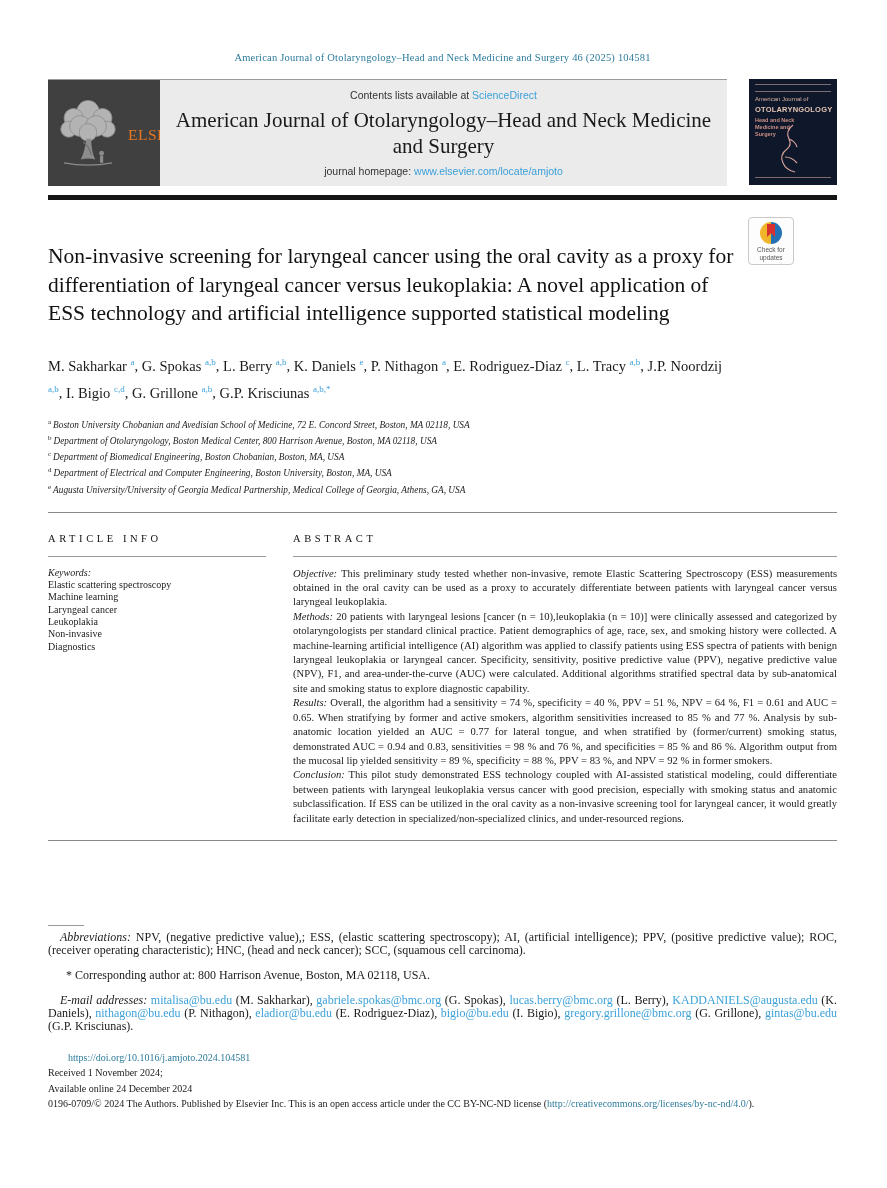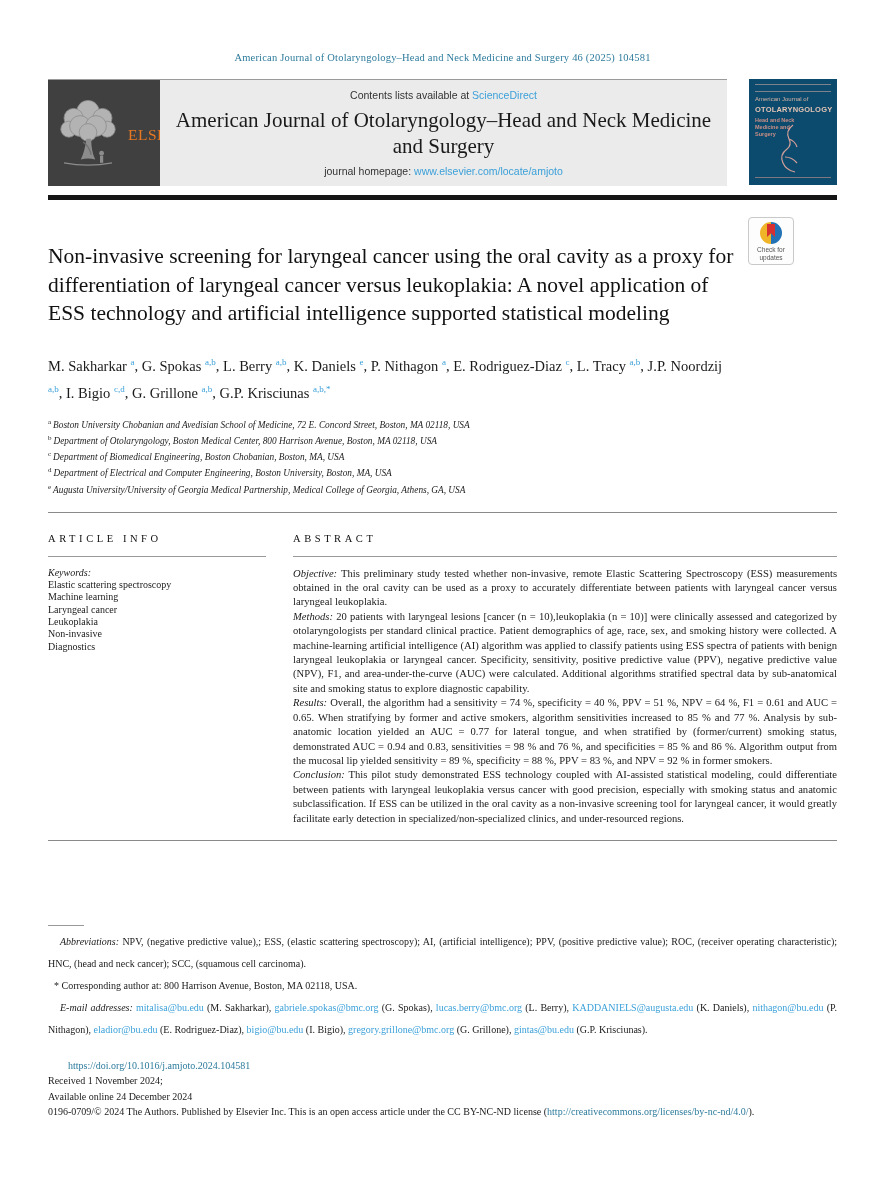--- a/index.html
+++ b/index.html
@@ -14,21 +14,21 @@
 
   
   .masthead{margin-top:16px;display:flex;gap:22px;align-items:flex-start;}
   .masthead-main{flex:1;border-top:1.5px solid #9a9a9a;display:flex;height:106px;}
   .logo-block{width:112px;height:100%;background:#404040;display:flex;flex-direction:row;align-items:center;justify-content:flex-start;padding-top:5px;box-sizing:border-box;}
   .elsevier-word{font-size:15.5px;color:#e87722;letter-spacing:.5px;margin-top:-2px;font-family:"Liberation Serif",serif;}
   .banner{flex:1;background:#ebebeb;height:100%;display:flex;flex-direction:column;justify-content:space-between;text-align:center;padding:9px 4px;box-sizing:border-box;}
   .contents-line{font-family:"Liberation Sans",sans-serif;font-size:10.5px;color:#333;}
   .journal-title{font-size:21px;line-height:1.25;color:#1a1a1a;}
   .homepage-line{font-family:"Liberation Sans",sans-serif;font-size:10.5px;color:#333;}
-  .cover{width:88px;height:106px;background:#0c4a6e;position:relative;box-sizing:border-box;padding:5px 6px;overflow:hidden;}
+  .cover{width:88px;height:106px;background:#0f172a;position:relative;box-sizing:border-box;padding:5px 6px;overflow:hidden;}
   .cover-band{height:6px;border-top:1px solid #c9a8a0;border-bottom:1px solid #c9a8a0;margin-bottom:4px;opacity:.6;}
   .cover-small{font-family:"Liberation Sans",sans-serif;font-size:6px;color:#d8b4a4;line-height:1.25;}
   .cover-caps{font-family:"Liberation Sans",sans-serif;font-size:7.5px;font-weight:bold;color:#e3c4b4;letter-spacing:.2px;margin-top:1px;}
   .cover-sub{font-family:"Liberation Sans",sans-serif;font-size:5.5px;font-weight:bold;color:#c98f86;margin-top:3px;line-height:1.3;width:48px;}
   .cover-art{position:absolute;left:14px;top:44px;}
   .cover-foot{position:absolute;left:6px;right:6px;bottom:4px;border-top:.5px solid #b08a86;height:3px;opacity:.7;}
 
   .thick-rule{height:5px;background:#151515;margin-top:9px;}
 
   
@@ -57,24 +57,24 @@
   .col-heading{font-size:10.5px;letter-spacing:.34em;color:#111;}
   .col-rule{border-top:1px solid #999;margin:12px 0 10px 0;}
   .kw-label{font-style:italic;font-size:10px;line-height:12.5px;}
   .kw-item{font-size:10px;line-height:12.3px;}
   .abs-col p{font-size:10.6px;line-height:14.4px;text-align:justify;margin:0;}
   .para-label{font-style:italic;}
 
   .bottom-rule{border-top:1px solid #8a8a8a;margin-top:14px;}
 
   
-  .footnotes{margin-top:84px;font-size:10px;line-height:22px;color:#1a1a1a;}
+  .footnotes{margin-top:84px;font-size:12px;line-height:13px;color:#1a1a1a;}
   .fn-sep{width:36px;border-top:1px solid #999;margin-bottom:5px;}
   .fn-abbrev{text-indent:12px;text-align:justify;margin:0;}
-  .fn-corr{margin:0;padding-left:6px;}
+  .fn-corr{margin:12px;padding-left:6px;}
   .fn-emails{text-indent:12px;text-align:justify;margin:0;}
   .fn-label{font-style:italic;}
 
   
   .pub{margin-top:17px;font-size:10px;line-height:15.5px;}
   .pub-doi{display:block;margin-left:20px;}
   .pub-copy{margin:0;text-align:justify;}
 </style>
 </head>
 <body>

